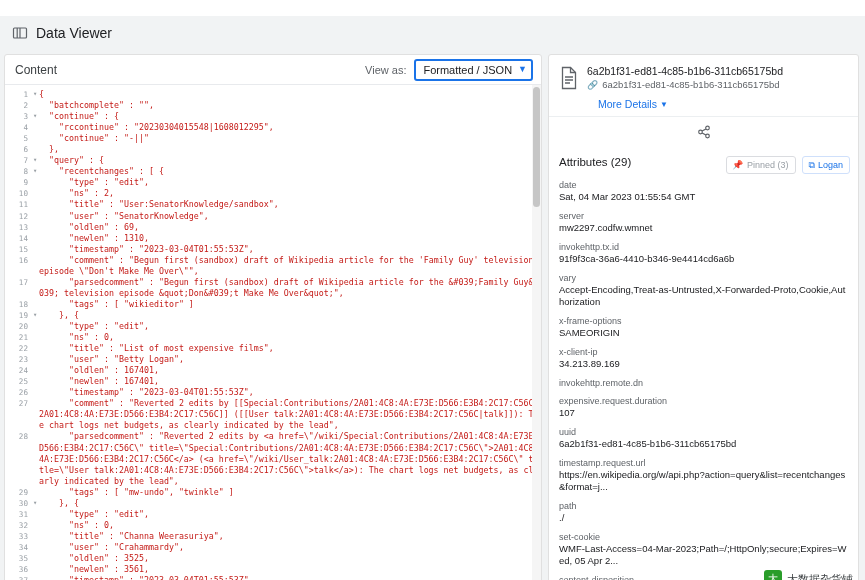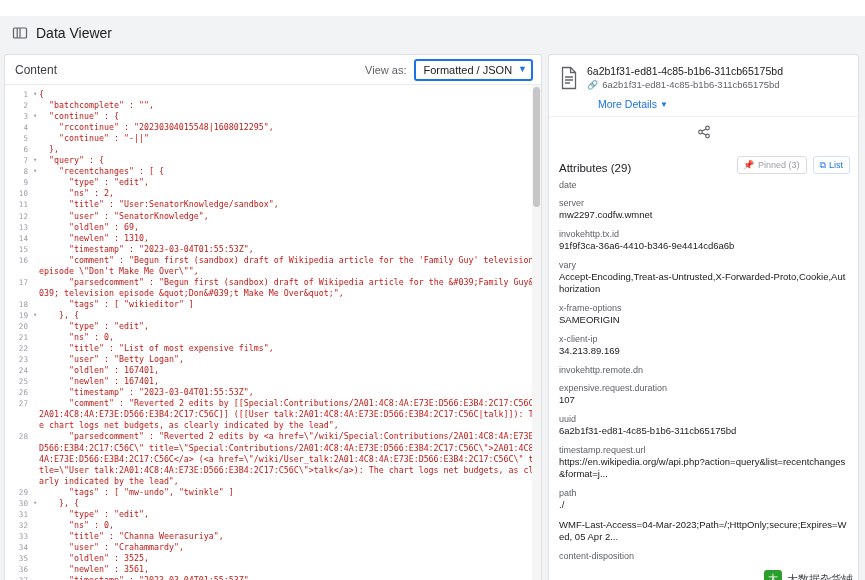--- a/index.html
+++ b/index.html
@@ -218,21 +218,21 @@
   .more-details .caret { font-size: 8px; }
   .share-row {
     display: flex;
     justify-content: center;
     padding: 8px 0 6px 0;
   }
   .share-ico { color: #5f6368; font-size: 12px; }
   
   .attr-bar {
     display: flex;
-    align-items: flex-end;
+    align-items: flex-start;
     padding: 8px 8px 6px 10px;
     gap: 6px;
     flex: 0 0 auto;
   }
   .attr-title {
     font-size: 11.5px;
     color: #202124;
   }
   .attr-spacer { flex: 1; }
   .pill {
@@ -381,27 +381,28 @@
 
         <div class="attr-bar">
           <span class="attr-title">Attributes (29)</span>
           <span class="attr-spacer"></span>
           <span class="pill">
             <span>📌</span>
             <span>Pinned (3)</span>
           </span>
           <span class="pill blue">
             <span>⧉</span>
-            <span>List</span>
+            <span>Logan</span>
           </span>
         </div>
 
         <div class="attr-list" id="attrs">
             <div class="attr">
               <div class="an">date</div>
+              <div class="av">Sat, 04 Mar 2023 01:55:54 GMT</div>
             </div>
             <div class="attr">
               <div class="an">server</div>
               <div class="av">mw2297.codfw.wmnet</div>
             </div>
             <div class="attr">
               <div class="an">invokehttp.tx.id</div>
               <div class="av">91f9f3ca-36a6-4410-b346-9e4414cd6a6b</div>
             </div>
             <div class="attr">
@@ -429,20 +430,21 @@
             </div>
             <div class="attr">
               <div class="an">timestamp.request.url</div>
               <div class="av">https://en.wikipedia.org/w/api.php?action=query&amp;list=recentchanges&amp;format=j...</div>
             </div>
             <div class="attr">
               <div class="an">path</div>
               <div class="av">./</div>
             </div>
             <div class="attr">
+              <div class="an">set-cookie</div>
               <div class="av">WMF-Last-Access=04-Mar-2023;Path=/;HttpOnly;secure;Expires=Wed, 05 Apr 2...</div>
             </div>
             <div class="attr">
               <div class="an">content-disposition</div>
             </div>
           </div>
 
       </div>
 
       <div class="watermark">

